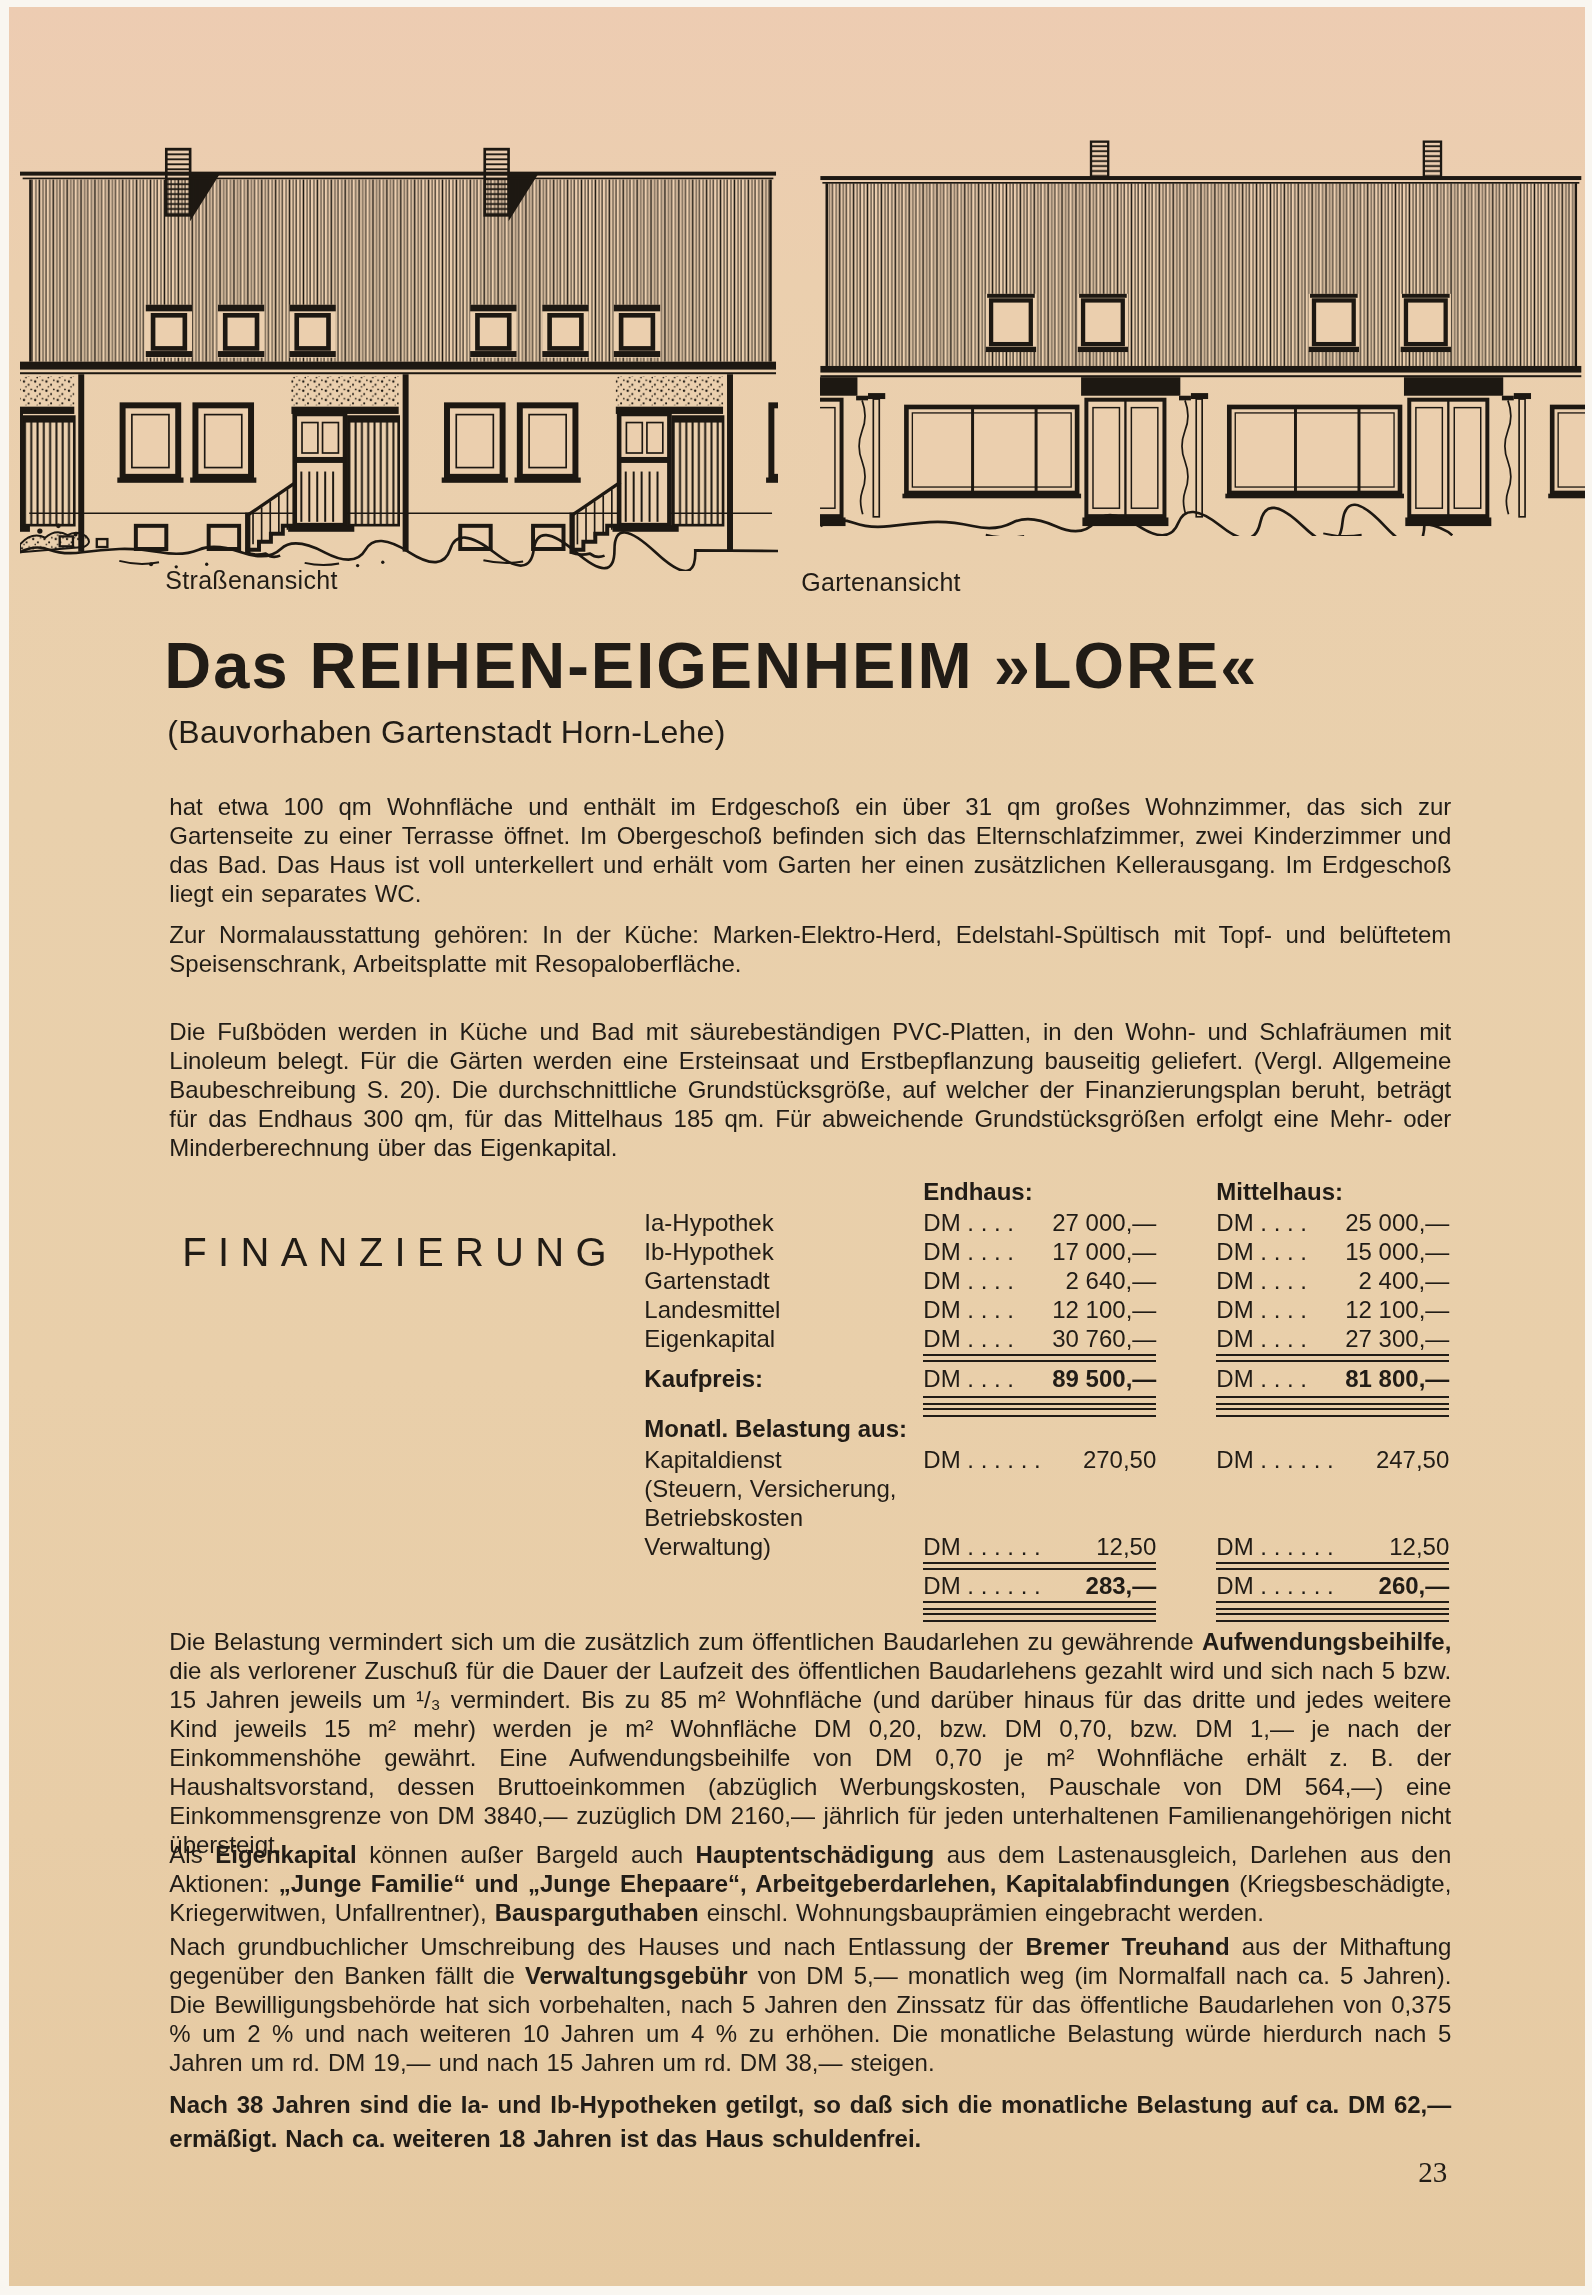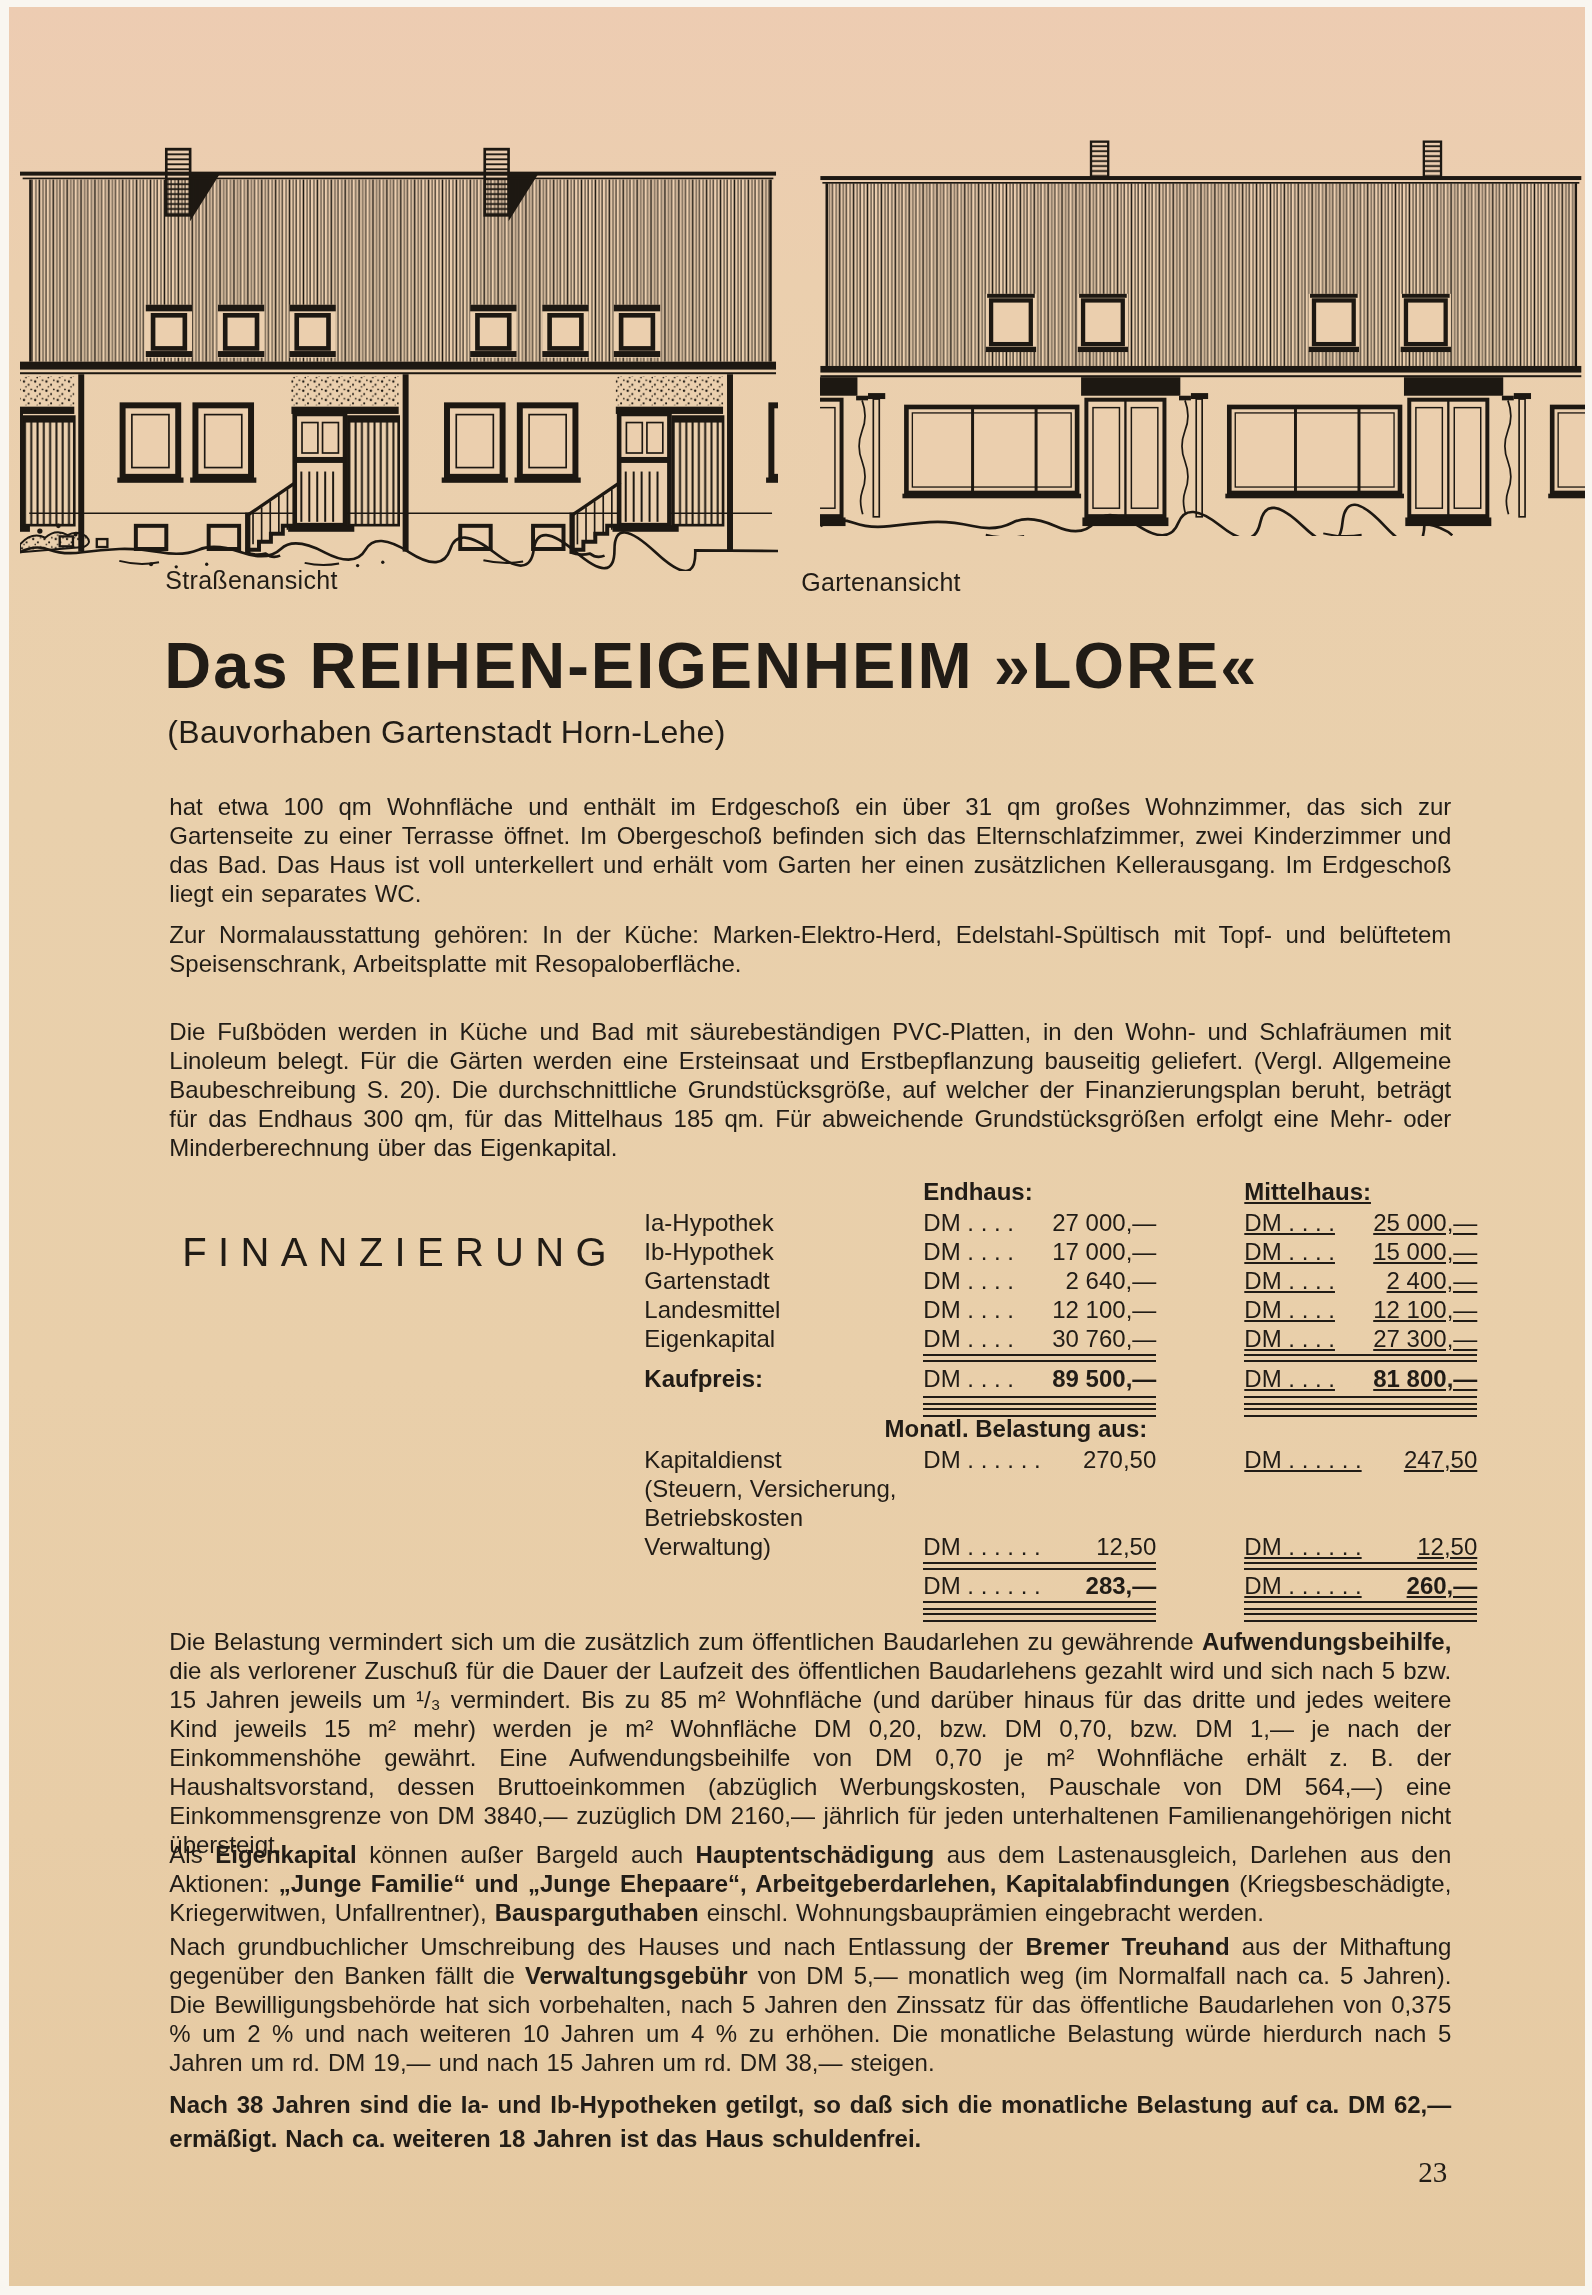--- a/index.html
+++ b/index.html
@@ -43,21 +43,21 @@
     left: 173px; top: 1223px;
     font-size: 40px; letter-spacing: 11.3px; white-space: nowrap;
   }
 
   .fintab { left: 635px; width: 827px; font-size: 24px; }
   .frow { display: flex; height: 29px; line-height: 29px; align-items: baseline; }
   .frow.hd { height: 32px; line-height: 32px; font-weight: 700; }
   .frow.tall { height: 32px; line-height: 32px; }
   .lbl { width: 279px; flex: none; }
   .cell { width: 233px; flex: none; display: flex; justify-content: space-between; }
-  .cell.m { margin-left: 88px; text-decoration: underline; }
+  .cell.m { margin-left: 60px; }
   .cell .dm { white-space: pre; }
   .cell .val { white-space: pre; }
   .bold .val, .bold.lbl, .boldrow { font-weight: 700; }
 
   .rulerow { display: flex; height: 10.6px; align-items: center; }
   .rulerow.h2 { height: 22.5px; }
   .dline {
     width: 233px; height: 8.6px;
     border-top: 2.6px solid #211c16; border-bottom: 2.6px solid #211c16;
   }
@@ -396,21 +396,21 @@
           <span class="dpair">
             <span class="dline" style="display:block;"></span>
             <span class="dline" style="display:block;"></span>
           </span>
         </span>
     </div>
   </div>
 
   <div class="abs fintab" style="top:1406px;">
     <div class="frow hd">
-      <span class="lbl bold" style="width:503px;text-align:right;">Monatl. Belastung aus:</span>
+      <span class="lbl bold" style="width:503px;">Monatl. Belastung aus:</span>
     </div>
 
     <div class="frow">
       <span class="lbl">Kapitaldienst</span>
       <span class="cell">
           <span class="dm">DM . . . . . .</span>
           <span class="val">270,50</span>
         </span>
       <span class="cell m">
           <span class="dm">DM . . . . . .</span>

